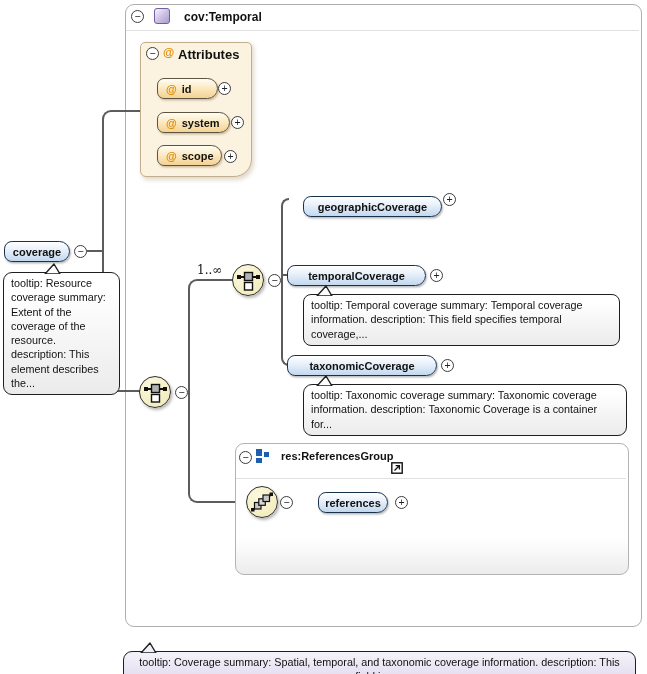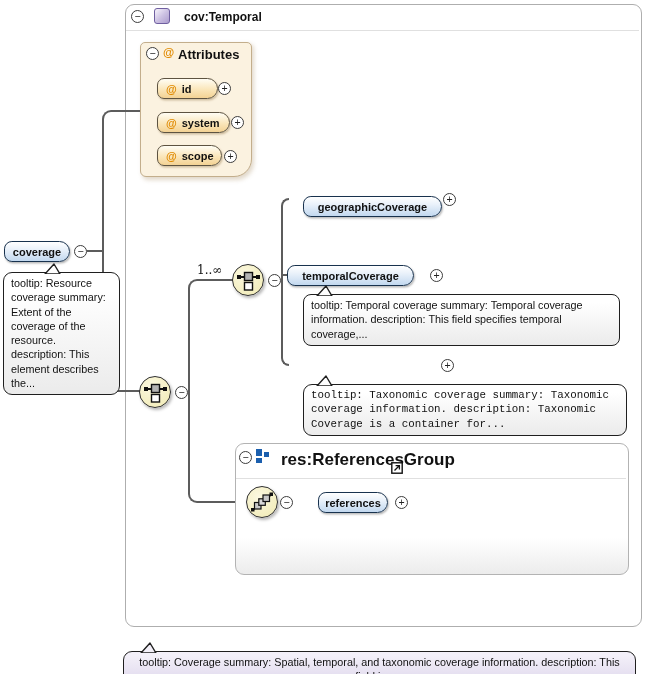--- a/index.html
+++ b/index.html
@@ -144,46 +144,47 @@
       <rect x="19" y="5" width="4" height="4" fill="#111"></rect>
       <rect x="7.5" y="2.5" width="8" height="8" fill="#b3b3b3" stroke="#111" stroke-width="1.4"></rect>
       <rect x="7.5" y="12.5" width="8" height="7.5" fill="#ffffff" stroke="#111" stroke-width="1.4"></rect>
     </svg>
   </div>
   <div class="circ" style="left:268px;top:274px;">−</div>
 
   <div class="pill" style="left:287px;top:196px;width:139px;margin-left:16px;">geographicCoverage</div>
   <div class="circ" style="left:443px;top:193px;">+</div>
 
-  <div class="pill" style="left:287px;top:265px;width:127px;">temporalCoverage</div>
+  <div class="pill" style="left:287px;top:265px;width:139px;">temporalCoverage</div>
   <div class="circ" style="left:430px;top:269px;">+</div>
   <div class="tip" style="left:303px;top:294px;width:317px;border-radius:8px;">
     <svg class="tail" style="left:12px;" viewBox="0 0 20 11">
         <path d="M1 11 L10 1 L16 11 Z" fill="#ffffff" stroke="#1f1f1f" stroke-width="1.4" stroke-linejoin="round"></path>
       </svg>
     <span>tooltip: Temporal coverage summary: Temporal coverage information. description: This field specifies temporal coverage,...</span>
   </div>
 
+  <div class="pill" style="left:287px;top:355px;width:150px;">taxonomicCoverage</div>
   <div class="circ" style="left:441px;top:359px;">+</div>
-  <div class="tip" style="left:303px;top:384px;width:324px;font-family:Liberation Mono, monospace;">
+  <div class="tip" style="left:303px;top:384px;width:324px;">
     <svg class="tail" style="left:12px;" viewBox="0 0 20 11">
         <path d="M1 11 L10 1 L16 11 Z" fill="#ffffff" stroke="#1f1f1f" stroke-width="1.4" stroke-linejoin="round"></path>
       </svg>
     <span>tooltip: Taxonomic coverage summary: Taxonomic coverage information. description: Taxonomic Coverage is a container for...</span>
   </div>
 
   <div class="refbox"></div>
   <div class="sep" style="left:236px;top:478px;width:390px;"></div>
   <div class="circ" style="left:239px;top:451px;">−</div>
   <svg class="bluegrp" style="left:256px;top:449px;" viewBox="0 0 14 14">
     <rect x="0" y="0" width="6" height="7" fill="#1b5fae"></rect>
     <rect x="8" y="3" width="5" height="5" fill="#1b5fae"></rect>
     <rect x="0" y="9" width="6" height="5" fill="#1b5fae"></rect>
   </svg>
-  <div class="hdr-label" style="left:281px;top:450px;font-size:17px;">res:ReferencesGroup</div>
+  <div class="hdr-label" style="left:281px;top:450px;font-size:11px;">res:ReferencesGroup</div>
   <svg class="extlink" style="left:391px;top:462px;" viewBox="0 0 12 12">
     <rect x="0.8" y="0.8" width="10.4" height="10.4" fill="#ffffff" stroke="#111" stroke-width="1.4"></rect>
     <path d="M3.5 8.5 L8.2 3.8 M4.6 3.6 L8.4 3.6 L8.4 7.4" fill="none" stroke="#111" stroke-width="1.3"></path>
   </svg>
 
   <div class="comp" style="left:246px;top:486px;">
     <svg width="22" height="22" viewBox="0 0 22 22">
       <line x1="2" y1="19" x2="20" y2="4" stroke="#111" stroke-width="1.6"></line>
       <rect x="0" y="17" width="3.5" height="3.5" fill="#111"></rect>
       <rect x="18.5" y="1.5" width="3.5" height="3.5" fill="#111"></rect>

